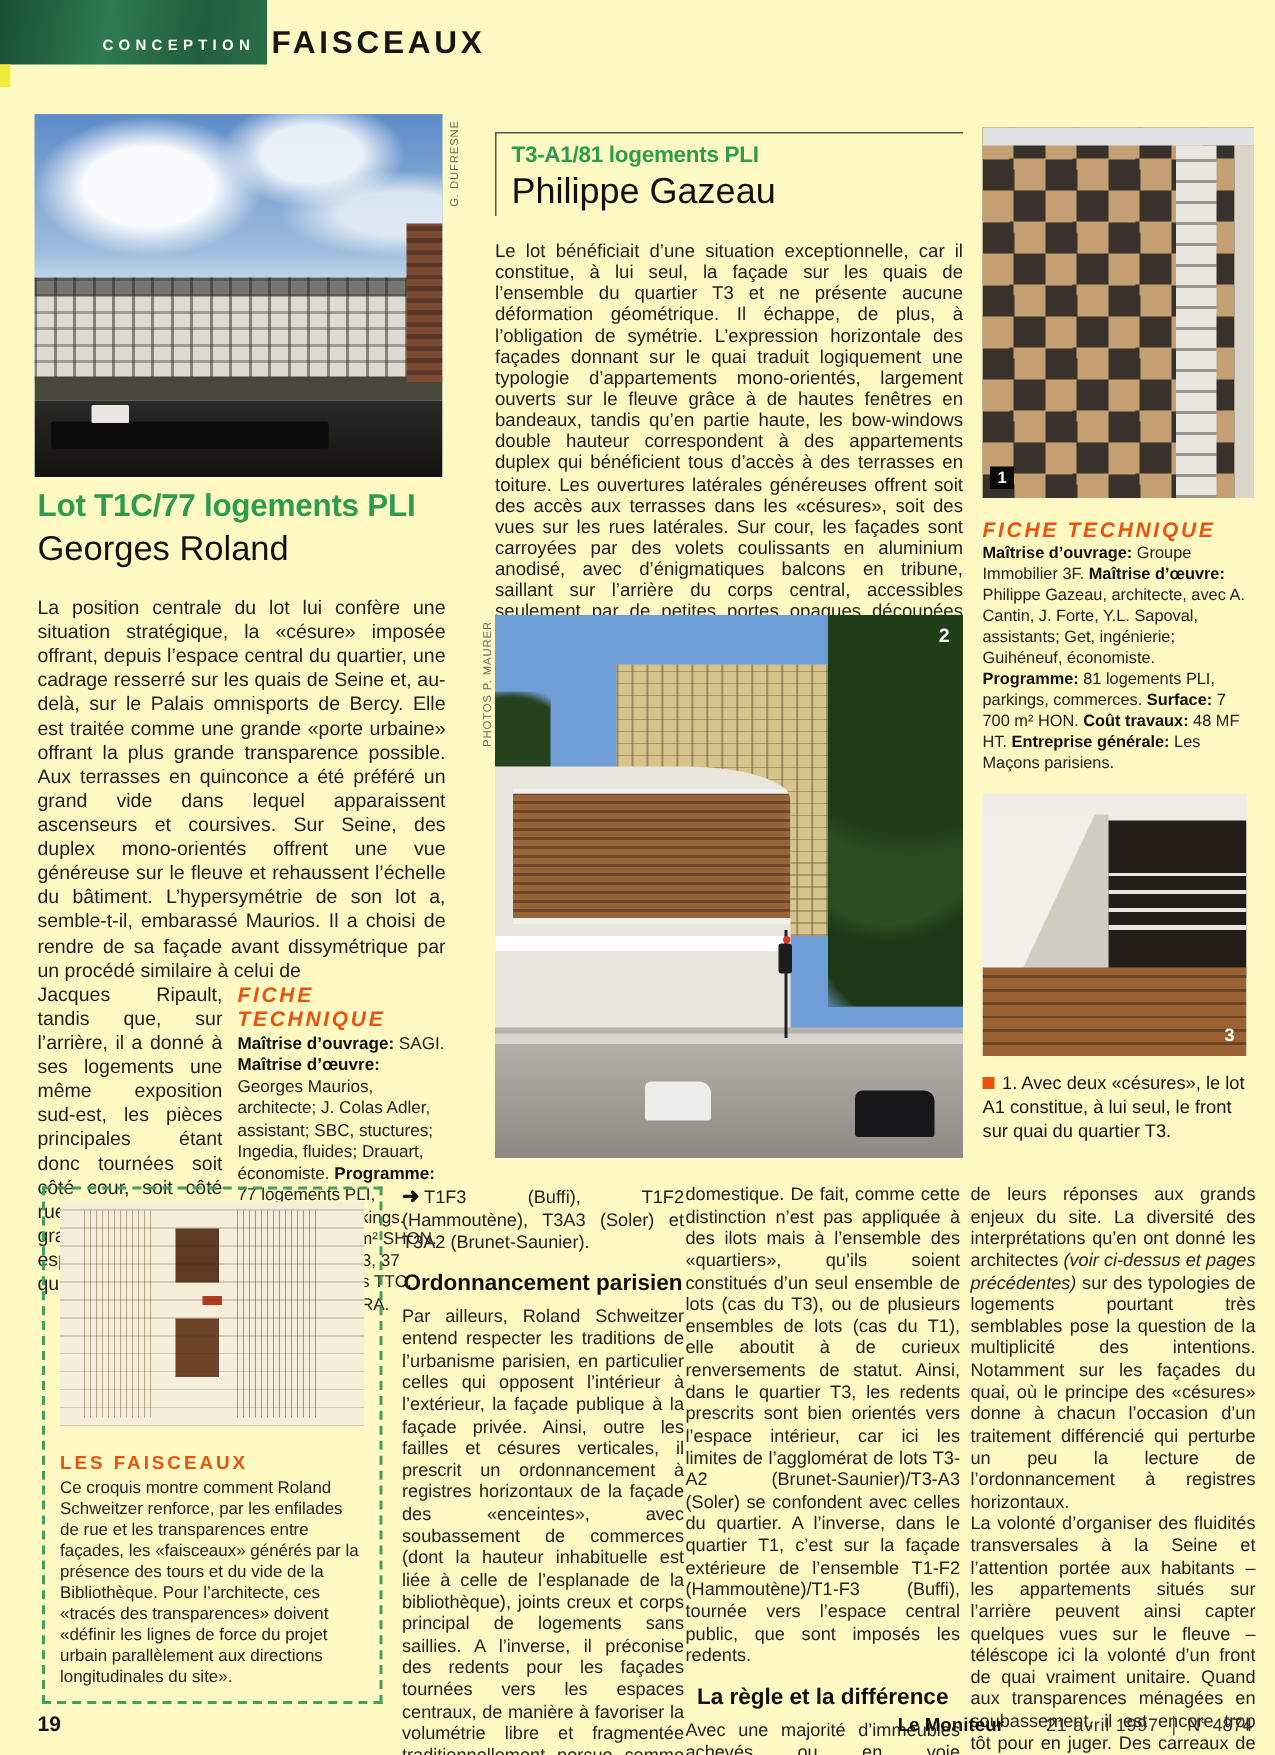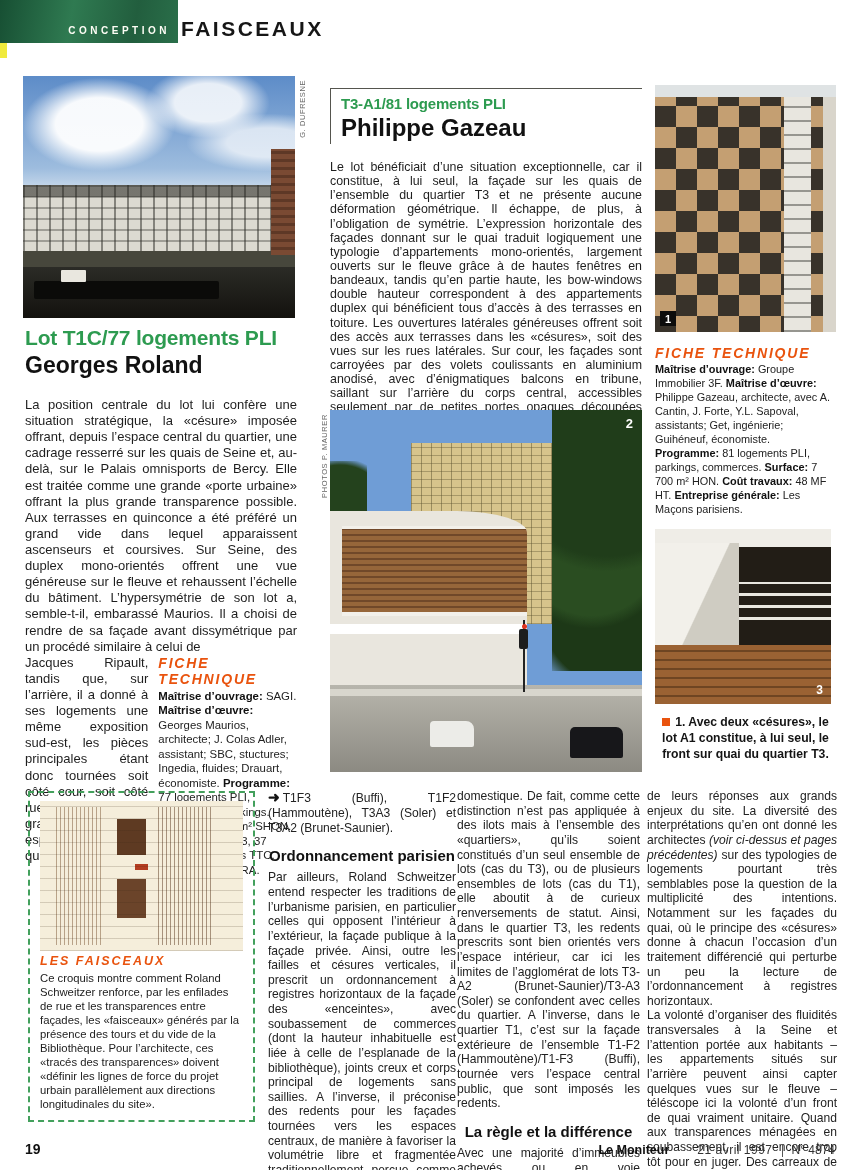--- a/index.html
+++ b/index.html
@@ -1,16 +1,16 @@
 <!DOCTYPE html>
 <html lang="fr"><head>
 <meta charset="utf-8">
 <style>
   html,body{margin:0;padding:0;background:#777;}
-  #page{position:relative;width:850px;height:1170px;margin:0 auto;background:#ffffff;
+  #page{position:relative;width:850px;height:1170px;margin:0 auto;background:#fef9c3;
         font-family:"Liberation Sans",sans-serif;color:#1e1e1e;overflow:hidden;}
   .abs{position:absolute;}
   p{margin:0;}
   .just{text-align:justify;}
 
   
   #hdr-green{left:0;top:0;width:178px;height:43px;
     background:linear-gradient(100deg,#174f33 0%,#2f7a51 40%,#225e3e 75%,#2a6f4a 100%);}
   #hdr-yellow{left:0;top:43px;width:7px;height:15px;background:#f0ea3d;}
   #hdr-kicker{left:0;top:25px;width:170px;text-align:right;color:#fdfdf5;
@@ -36,21 +36,21 @@
   .p1-structure{right:0;top:30%;width:9%;height:44%;
     background:repeating-linear-gradient(0deg,#7a4a33 0 5px,#5e3826 5px 8px);}
 
   .vcredit{writing-mode:vertical-rl;transform:rotate(180deg);font-size:7.5px;color:#666;letter-spacing:.6px;}
   #credit1{left:298px;top:80px;}
   #credit2{left:320px;top:414px;}
 
   
   #left-article{left:25px;top:326px;width:272px;}
   .t-green{font-size:21px;font-weight:700;letter-spacing:-.2px;color:#2d9b50;}
-  .t-author{font-size:23px;font-weight:700;color:#111;margin-top:2px;}
+  .t-author{font-size:23px;font-weight:400;color:#111;margin-top:2px;}
   #left-article .body1{margin-top:18px;font-size:13px;line-height:1.24;}
   #left-article .row{display:flex;}
   #left-article .body2{width:128px;font-size:13px;line-height:1.24;}
   .fiche{width:144px;padding-left:10px;box-sizing:content-box;}
   .fiche-h{font-size:14px;font-weight:700;letter-spacing:1.8px;color:#e9530e;font-style:italic;}
   .fiche-b{margin-top:2px;font-size:11.4px;line-height:1.27;color:#222;}
   .fiche-b b{color:#111;}
 
   
   #mid-article{left:330px;top:88px;width:312px;}
@@ -104,36 +104,36 @@
   #photo4{position:relative;width:176px;height:175px;margin-top:13px;overflow:hidden;background:#efede7;}
   .p4-dark{position:absolute;right:0;top:10%;width:52%;height:60%;background:#221d16;}
   .p4-rail{position:absolute;right:0;top:30%;width:52%;height:22%;
     background:repeating-linear-gradient(0deg,#e8e6df 0 3px,transparent 3px 12px);}
   .p4-wallshade{position:absolute;left:0;top:8%;width:48%;height:62%;
     background:linear-gradient(115deg,#f2f0ea 55%,#cfccc2 56%);}
   .p4-deck{position:absolute;left:0;bottom:0;width:100%;height:34%;
     background:repeating-linear-gradient(0deg,#9a6233 0 7px,#6e4522 7px 9px);}
   #photo4 .photo-num{bottom:8px;right:8px;font-size:12px;}
   .captions{margin-top:11px;}
-  .caption{font-size:12.2px;line-height:1.28;font-weight:700;color:#141414;margin-bottom:2px;text-align:center;}
+  .caption{font-size:12.2px;line-height:1.28;font-weight:400;color:#141414;margin-bottom:2px;}
   .sq{display:inline-block;width:8px;height:8px;background:#e9530e;margin-right:5px;}
 
   
   #sketchbox{left:28px;top:791px;width:227px;border:2px dashed #43a05c;padding:8px 10px 9px;box-sizing:border-box;}
   .sketch{position:relative;width:100%;height:150px;background:#f5eedb;overflow:hidden;}
   .sk-hatch1{position:absolute;left:8%;top:4%;width:22%;height:92%;
     background:repeating-linear-gradient(90deg,rgba(110,70,35,.45) 0 1px,transparent 1px 4px);}
   .sk-hatch2{position:absolute;left:58%;top:4%;width:26%;height:92%;
     background:repeating-linear-gradient(90deg,rgba(90,55,30,.5) 0 1px,transparent 1px 4px);}
   .sk-tower1{position:absolute;left:38%;top:12%;width:14%;height:24%;background:#5e3a22;}
   .sk-tower2{position:absolute;left:38%;top:52%;width:14%;height:26%;background:#6b442a;}
   .sk-lines{position:absolute;left:0;top:0;width:100%;height:100%;
     background:repeating-linear-gradient(0deg,rgba(60,40,20,.18) 0 1px,transparent 1px 12px);}
   .sk-red{position:absolute;left:47%;top:42%;width:6%;height:4%;background:#b33c20;}
-  .fais-h{margin-top:3px;font-size:12.5px;font-weight:700;letter-spacing:2px;color:#e9530e;font-style:italic;}
+  .fais-h{margin-top:17px;font-size:12.5px;font-weight:700;letter-spacing:2px;color:#e9530e;}
   .fais-b{margin-top:3px;font-size:11.3px;line-height:1.24;color:#222;}
 
   
   .bcol{top:789px;font-size:12.1px;line-height:1.21;color:#222;}
   #colA{left:268px;width:188px;}
   #colB{left:457px;width:183px;}
   #colC{left:647px;width:190px;}
   .arrow{color:#141414;font-weight:700;font-size:14px;margin-right:3px;}
   .bhead{text-align:center;font-size:15px;font-weight:700;color:#111;margin:12px 0 6px;line-height:1.15;}
 

